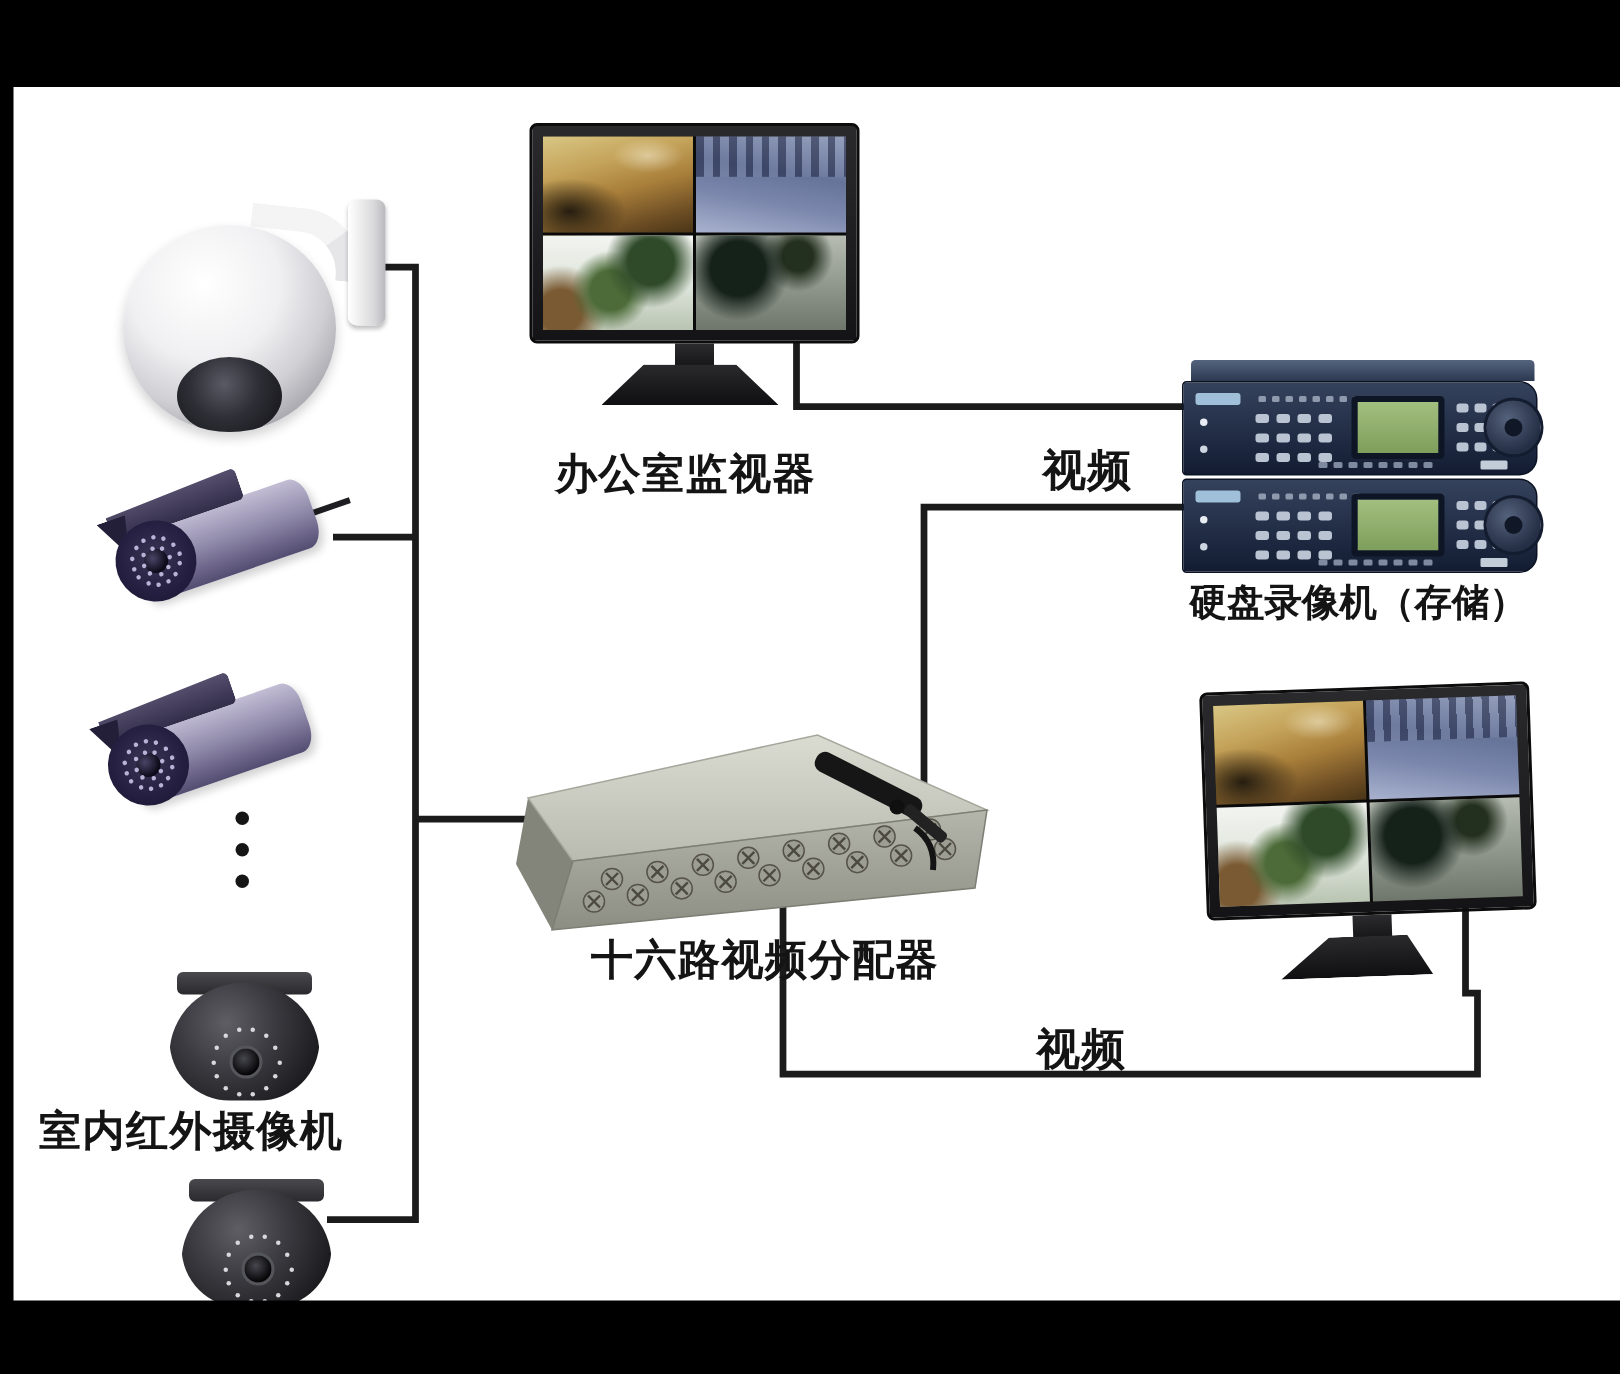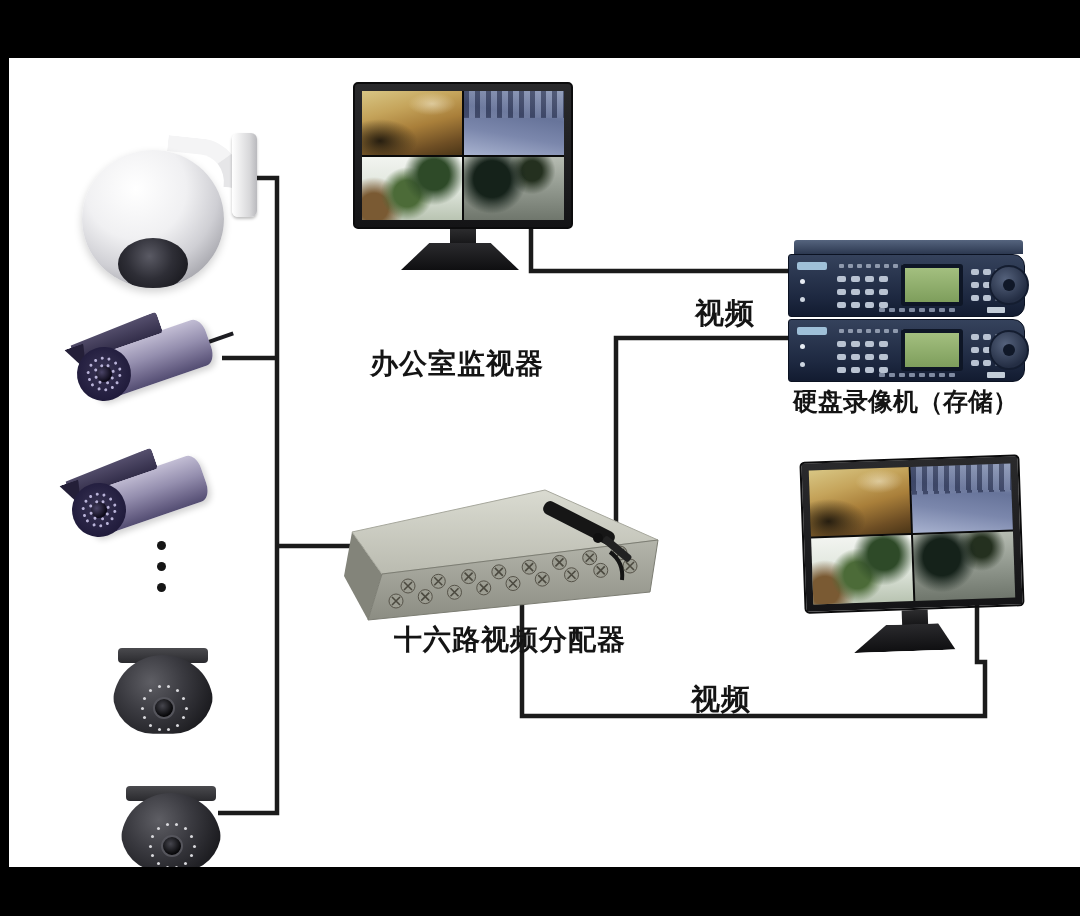--- a/index.html
+++ b/index.html
@@ -321,20 +321,21 @@
         <div class="ir-dot-w" style="left: 29.6787px; top: 61.0454px;"></div>
         <div class="ir-dot-w" style="left: 27.5px; top: 51.5px;"></div>
         <div class="ir-dot-w" style="left: 29.6787px; top: 41.9546px;"></div>
         <div class="ir-dot-w" style="left: 35.7832px; top: 34.2997px;"></div>
         <div class="ir-dot-w" style="left: 44.6045px; top: 30.0516px;"></div>
         <div class="ir-dot-w" style="left: 54.3955px; top: 30.0516px;"></div>
         <div class="ir-dot-w" style="left: 63.2168px; top: 34.2997px;"></div>
         <div class="ir-dot-w" style="left: 69.3213px; top: 41.9546px;"></div>
       </div>
   </div>
+  <div class="lbl" style="left:26px; top:735px;">室内红外摄像机</div>
 
   <div class="idome" style="left:116px; top:786px;">
     <div class="id-mount"></div>
     <div class="id-ball ir-ring-dome">
       <div class="id-lens"></div>
     <div class="ir-dot-w" style="left: 71.5px; top: 51.5px;"></div>
         <div class="ir-dot-w" style="left: 69.3213px; top: 61.0454px;"></div>
         <div class="ir-dot-w" style="left: 63.2168px; top: 68.7003px;"></div>
         <div class="ir-dot-w" style="left: 54.3955px; top: 72.9484px;"></div>
         <div class="ir-dot-w" style="left: 44.6045px; top: 72.9484px;"></div>
@@ -355,21 +356,21 @@
       <div class="screen">
         <div class="q q-tl"></div>
         <div class="q q-tr"></div>
         <div class="q q-bl"></div>
         <div class="q q-br"></div>
       </div>
     </div>
     <div class="neck"></div>
     <div class="mbase"></div>
   </div>
-  <div class="lbl" style="left:370px; top:297px;margin-top:48px;">办公室监视器</div>
+  <div class="lbl" style="left:370px; top:297px;">办公室监视器</div>
 
   <div id="dvr-stack">
     <div class="dvr-lid"></div>
     <div class="dvr-front dvr-build">
         <div style="position: absolute; left: 8px; top: 7px; width: 30px; height: 8px; background: rgb(159, 192, 216); border-radius: 2px;"></div>
         <div style="position: absolute; left: 11px; top: 24px; width: 5px; height: 5px; background: rgb(232, 237, 244); border-radius: 3px;"></div>
         <div style="position: absolute; left: 11px; top: 42px; width: 5px; height: 5px; background: rgb(205, 213, 224); border-radius: 3px;"></div>
         <div style="position: absolute; left: 50px; top: 9px; width: 5px; height: 4px; background: rgb(142, 153, 173); border-radius: 1px;"></div>
         <div style="position: absolute; left: 59px; top: 9px; width: 5px; height: 4px; background: rgb(142, 153, 173); border-radius: 1px;"></div>
         <div style="position: absolute; left: 68px; top: 9px; width: 5px; height: 4px; background: rgb(142, 153, 173); border-radius: 1px;"></div>

